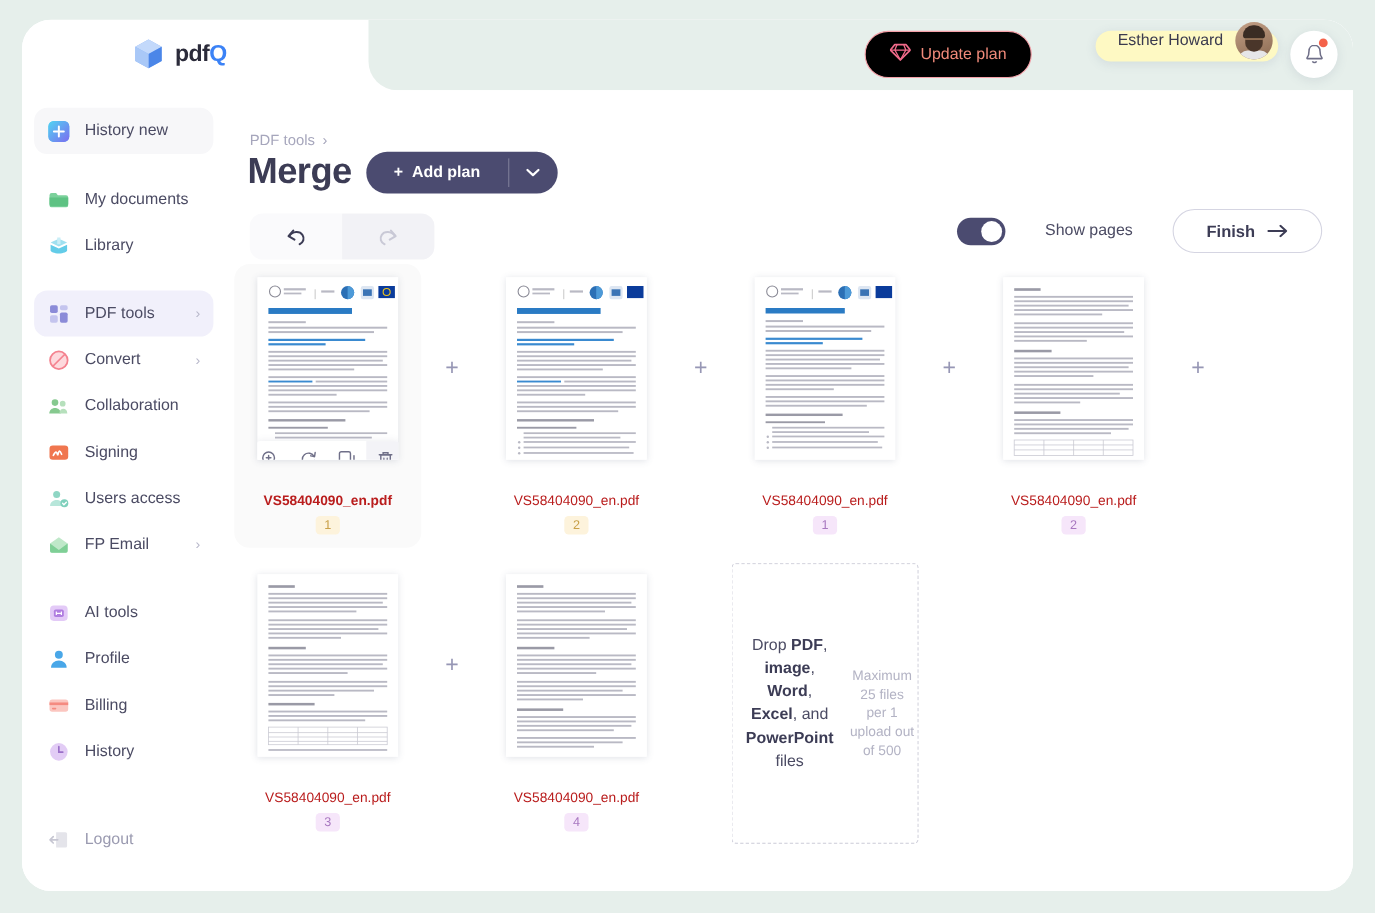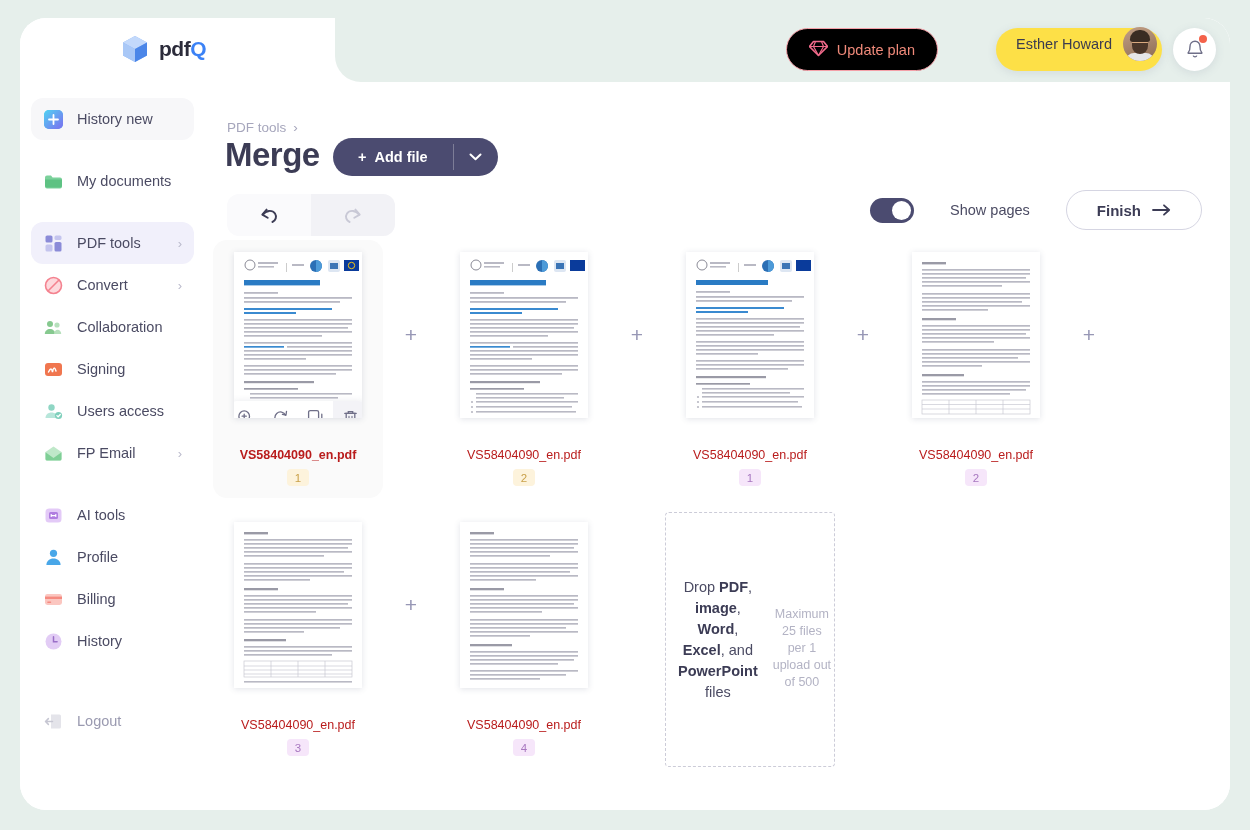--- a/index.html
+++ b/index.html
@@ -41,23 +41,23 @@
     height: 43px; padding: 0 22px;
     display: flex; align-items: center; gap: 9px;
     border-radius: 22px;
     background: #000000;
     border: 1.5px solid #f4a0a8;
     font-size: 14.5px; color: #f08a7a; font-weight: normal;
     cursor: pointer;
   }
   .user-chip {
     position: absolute; right: 68px; top: 10px;
-    height: 43px; padding: 0 5px 11px 20px;
+    height: 28px; padding: 0 5px 11px 20px;
     display: flex; align-items: center; gap: 11px;
-    background: #fde047; border-radius: 22px;
+    background: #fef9c3; border-radius: 22px;
     box-shadow: 0 2px 10px rgba(80,90,120,.13);
     cursor: pointer;
   }
   .user-name { font-size: 14.5px; color: #3b3b4f; }
   .avatar {
     width: 34px; height: 34px; border-radius: 50%;
     background: linear-gradient(160deg,#c3a086,#8b6a52);
     position: relative; overflow: hidden; flex: none;
   }
   .avatar .hair { position:absolute; left:7px; top:3px; width:20px; height:12px;
@@ -284,20 +284,28 @@
     <div class="nav-gap"></div>
 
     <div class="nav-item">
       <svg class="nav-ico" viewBox="0 0 21 21">
         <path d="M2 6.5a2 2 0 0 1 2-2h4l1.6 2H17a2 2 0 0 1 2 2v7a2 2 0 0 1-2 2H4a2 2 0 0 1-2-2z" fill="#7bd19b"></path>
         <path d="M2 8.5h17v6a2 2 0 0 1-2 2H4a2 2 0 0 1-2-2z" fill="#5ec283"></path>
       </svg>
       <span class="nav-label">My documents</span>
     </div>
 
+    <div class="nav-item">
+      <svg class="nav-ico" viewBox="0 0 21 21">
+        <path d="M3 7.5 10.5 4 18 7.5 10.5 11z" fill="#9fe0f0"></path>
+        <path d="M3 9.5v5.5c0 .8 3.3 2.5 7.5 2.5s7.5-1.7 7.5-2.5V9.5l-7.5 3.4z" fill="#63cce8"></path>
+        <path d="M9 3h3v6H9z" fill="#c9eef7"></path>
+      </svg>
+      <span class="nav-label">Library</span>
+    </div>
 
     <div class="nav-gap"></div>
 
     <div class="nav-item active">
       <svg class="nav-ico" viewBox="0 0 21 21">
         <rect x="2.5" y="2.5" width="7" height="7" rx="1.6" fill="#8b8bd8"></rect>
         <rect x="11.5" y="2.5" width="7" height="4.5" rx="1.6" fill="#c4c4ee"></rect>
         <rect x="2.5" y="11.5" width="7" height="7" rx="1.6" fill="#c4c4ee"></rect>
         <rect x="11.5" y="9" width="7" height="9.5" rx="1.6" fill="#8b8bd8"></rect>
       </svg>
@@ -404,21 +412,21 @@
     <div class="breadcrumb">
       <span>PDF tools</span>
       <span>›</span>
     </div>
 
     <div class="page-title">Merge</div>
 
     <div class="addfile">
       <div class="addfile-main">
         <span>+</span>
-        <span>Add file</span>
+        <span>Add plan</span>
       </div>
       <div class="addfile-divider"></div>
       <div class="addfile-caret">
         <svg width="13" height="8" viewBox="0 0 13 8">
           <path d="M1.5 1.5 6.5 6.2 11.5 1.5" fill="none" stroke="#fff" stroke-width="2" stroke-linecap="round" stroke-linejoin="round"></path>
         </svg>
       </div>
     </div>
 
     <div class="toolbar-left">

